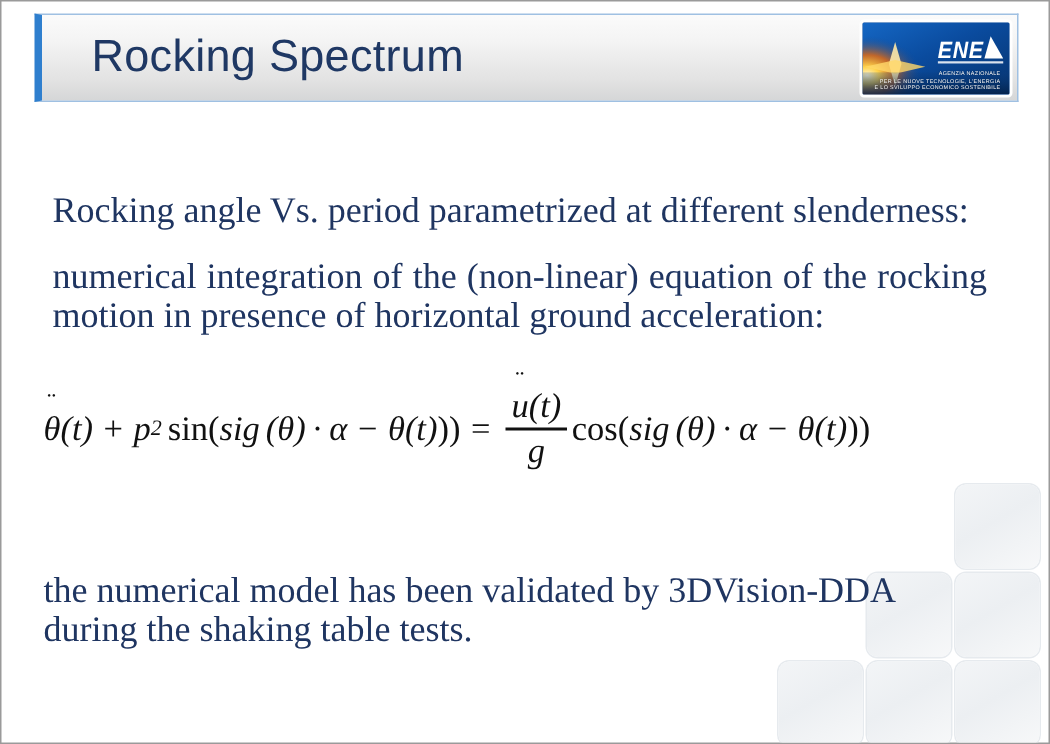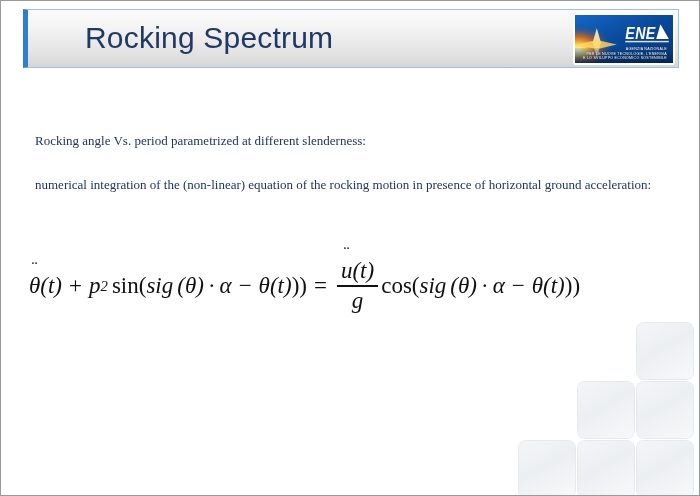--- a/index.html
+++ b/index.html
@@ -44,21 +44,20 @@
   .titlebar {
     position: absolute;
     left: 22px;
     top: 8px;
     width: 656px;
     height: 59px;
     box-sizing: border-box;
     border: 1px solid #9fc0e2;
     border-left: 5px solid #2f7fce;
     background: linear-gradient(180deg, #fbfbfb 0%, #f4f4f4 30%, #e3e3e3 75%, #d5d6d7 100%);
-    padding-left: 24px;
   }
   .titlebar-inner {
     position: relative;
     width: 100%;
     height: 100%;
   }
   .title-text {
     position: absolute;
     left: 33px;
     top: 50%;
@@ -109,21 +108,21 @@
     position: absolute;
     left: 0;
     top: 67px;
     width: 700px;
     height: 428px;
   }
   .para {
     position: absolute;
     color: #1f3561;
     font-family: "Liberation Serif", serif;
-    font-size: 13px;
+    font-size: 24px;
     line-height: 26px;
   }
   .para.justify { text-align: justify; }
 
   #p-intro { left: 34px; top: 60px; width: 620px; }
   #p-method { left: 34px; top: 104px; width: 623px; }
   #p-valid { left: 28px; top: 313px; width: 610px; }
 
   
   .equation {
@@ -303,15 +302,16 @@
           <i>α</i>
           <span class="sp-wide"></span>
           <span>−</span>
           <span class="sp-wide"></span>
           <i>θ</i>
           <i>(t)</i>
           <span>))</span>
       </span>
     </div>
 
+    <div id="p-valid" class="para">the numerical model has been validated by 3DVision-DDA during the shaking table tests.</div>
 
   </div>
 </div>
 
 </body></html>

